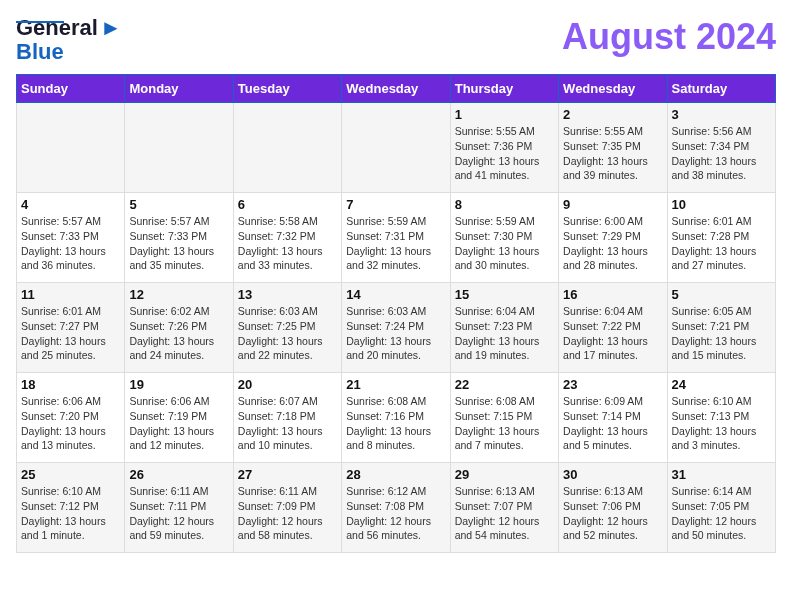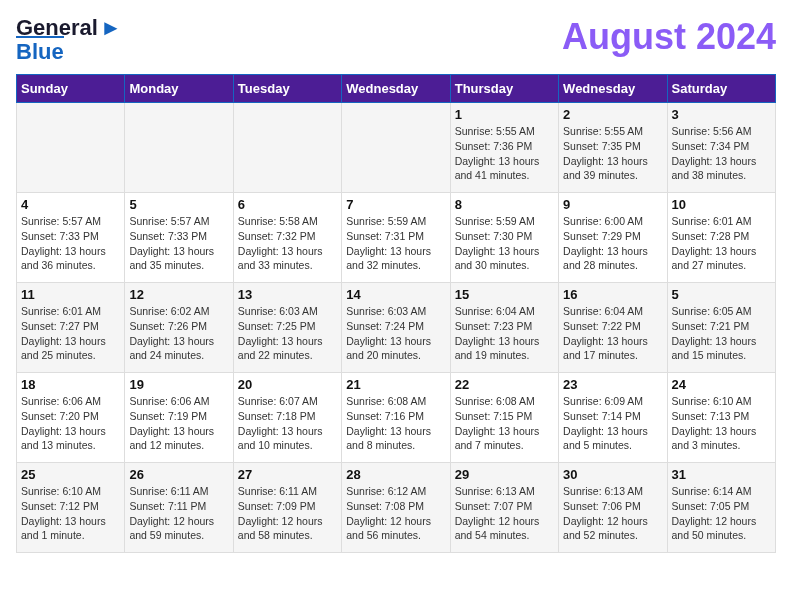--- a/index.html
+++ b/index.html
@@ -44,21 +44,21 @@
       font-size: 18px;
       font-weight: normal;
       color: #333;
     }
     table {
       width: 100%;
       border-collapse: collapse;
       font-size: 11px;
     }
     thead tr {
-      background-color: #4c1d95;
+      background-color: #6d28d9;
       color: #fff;
     }
     thead th {
       padding: 6px 4px;
       text-align: left;
       font-size: 13px;
       font-weight: bold;
       border: 1px solid #1565c0;
     }
     tbody tr {
@@ -96,21 +96,21 @@
 <body>
 
 <div class="header">
   <div class="logo">
     <div class="logo-row">
       <span class="logo-text">
         <span style="color:#1a1a2e;">General</span><span style="color:#1565c0; display:inline-block; margin-left:2px;">►</span>
       </span>
     </div>
     <div>
-      <span class="logo-text" style="color:#1565c0; font-size:22px; font-weight:bold; border-top: 2px solid #1565c0; padding-top:1px;">Blue</span>
+      <span class="logo-text" style="color:#1565c0; font-size:22px; font-weight:bold; border-top: 2px solid #1565c0; padding-top:16px;">Blue</span>
     </div>
   </div>
   <div class="title-area">
     <h1>August 2024</h1>
   </div>
 </div>
 
 <table>
   <thead>
     <tr>

